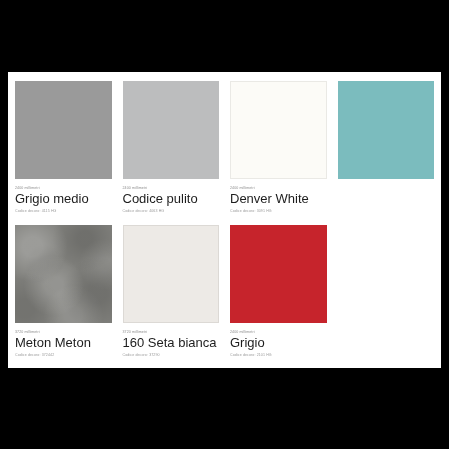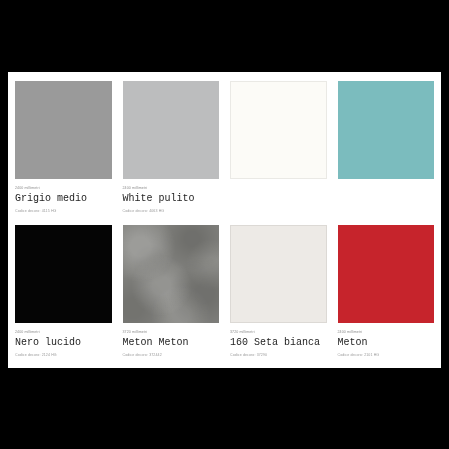--- a/index.html
+++ b/index.html
@@ -78,22 +78,22 @@
 
   .meta-dimension {
     font-size: 3.6px;
     line-height: 6px;
     color: #8e8e8e;
     letter-spacing: 0.1px;
     white-space: nowrap;
   }
 
   .meta-name {
-    font-family: Liberation Mono, monospace;
-    font-size: 10px;
+    font-family: Liberation Sans, sans-serif;
+    font-size: 13px;
     line-height: 13px;
     color: #1d1d1d;
     white-space: nowrap;
     margin-top: 1px;
   }
 
   .meta-code {
     font-size: 3.6px;
     line-height: 6px;
     color: #9a9a9a;
@@ -112,37 +112,34 @@
         <div class="swatch-meta">
           <div class="meta-dimension">2400 millimetri</div>
           <div class="meta-name">Grigio medio</div>
           <div class="meta-code">Codice decoro: 4115 HG</div>
         </div>
       </div>
       <div class="swatch-cell">
         <div class="swatch-chip" style="background: rgb(188, 189, 190);"></div>
         <div class="swatch-meta">
           <div class="meta-dimension">2400 millimetri</div>
-          <div class="meta-name">White pulito</div>
+          <div class="meta-name">Codice pulito</div>
           <div class="meta-code">Codice decoro: 4063 HG</div>
         </div>
       </div>
       <div class="swatch-cell">
         <div class="swatch-chip bordered" style="background: rgb(252, 251, 247);"></div>
+        <div class="swatch-meta">
+          <div class="meta-dimension">2400 millimetri</div>
+          <div class="meta-name">Denver White</div>
+          <div class="meta-code">Codice decoro: 3091 HG</div>
+        </div>
       </div>
       <div class="swatch-cell">
         <div class="swatch-chip" style="background: rgb(123, 188, 190);"></div>
-      </div>
-      <div class="swatch-cell">
-        <div class="swatch-chip" style="background: rgb(5, 5, 5);"></div>
-        <div class="swatch-meta">
-          <div class="meta-dimension">2400 millimetri</div>
-          <div class="meta-name">Nero lucido</div>
-          <div class="meta-code">Codice decoro: 2124 HG</div>
-        </div>
       </div>
       <div class="swatch-cell">
         <div class="swatch-chip textured" style="background: rgb(128, 128, 124);"></div>
         <div class="swatch-meta">
           <div class="meta-dimension">3720 millimetri</div>
           <div class="meta-name">Meton Meton</div>
           <div class="meta-code">Codice decoro: 372442</div>
         </div>
       </div>
       <div class="swatch-cell">
@@ -150,18 +147,18 @@
         <div class="swatch-meta">
           <div class="meta-dimension">3720 millimetri</div>
           <div class="meta-name">160 Seta bianca</div>
           <div class="meta-code">Codice decoro: 37290</div>
         </div>
       </div>
       <div class="swatch-cell">
         <div class="swatch-chip" style="background: rgb(198, 36, 44);"></div>
         <div class="swatch-meta">
           <div class="meta-dimension">2400 millimetri</div>
-          <div class="meta-name">Meton</div>
+          <div class="meta-name">Grigio</div>
           <div class="meta-code">Codice decoro: 2101 HG</div>
         </div>
       </div>
     </div>
 </div>
 
 </body></html>

